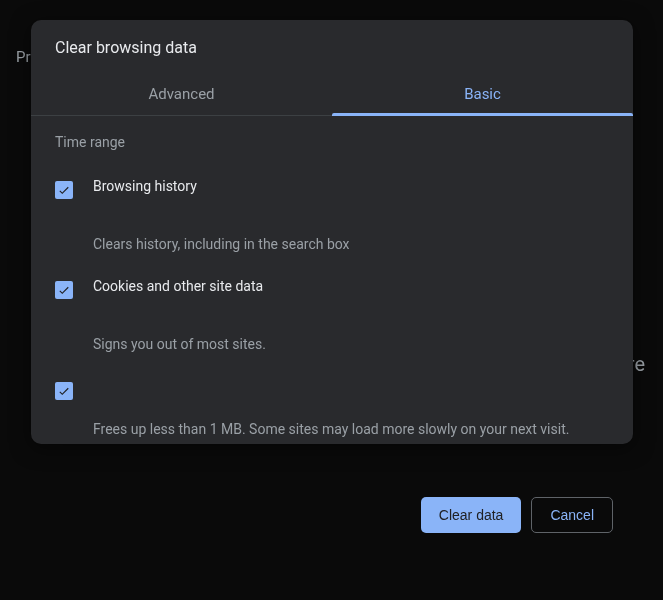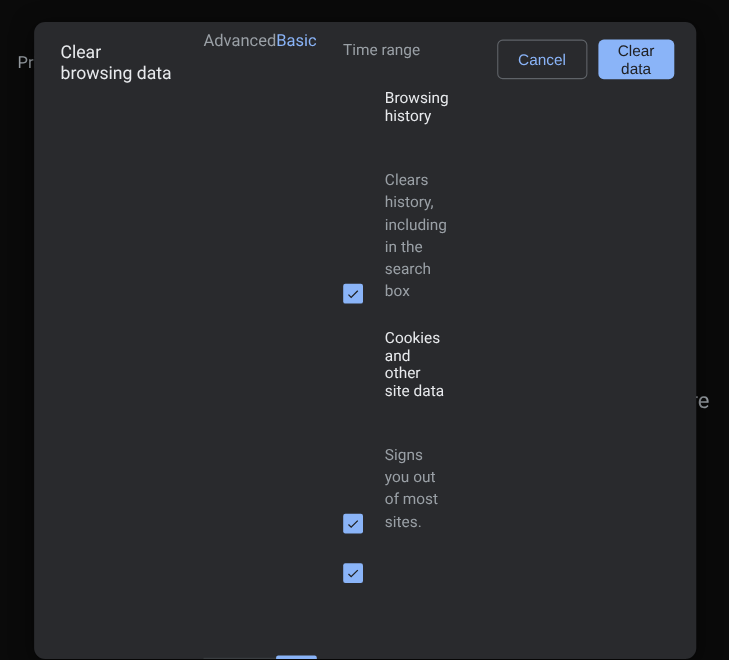--- a/index.html
+++ b/index.html
@@ -24,25 +24,25 @@
       right: 18px;
       top: 352px;
       color: #9aa0a6;
       font-size: 20px;
     }
     .dialog {
       position: absolute;
       left: 31px;
       top: 20px;
       width: 602px;
-      height: 579px;
+      height: 424px;
       background: #292a2d;
       border-radius: 10px;
       display: flex;
-      flex-direction: row;
+      flex-direction: column;
       box-shadow: 0 4px 20px rgba(0,0,0,0.5);
     }
     .dialog-title {
       font-size: 16px;
       font-weight: 400;
       color: #e8eaed;
       padding: 18px 24px 20px 24px;
     }
     .tabs {
       display: flex;
@@ -99,21 +99,21 @@
       font-size: 14px;
     }
     .select-caret {
       width: 0; height: 0;
       border-left: 5px solid transparent;
       border-right: 5px solid transparent;
       border-top: 5px solid #9aa0a6;
     }
     .option-row {
       display: flex;
-      align-items: flex-end;
+      align-items: flex-start;
       gap: 20px;
       margin-bottom: 24px;
     }
     .checkbox {
       width: 18px;
       height: 18px;
       background: #8ab4f8;
       border-radius: 2px;
       display: flex;
       align-items: center;
@@ -205,21 +205,22 @@
       </div>
     </div>
 
     <div class="option-row">
       <div class="checkbox">
         <svg width="14" height="14" viewBox="0 0 24 24">
             <path d="M9 16.2l-3.5-3.5 -1.4 1.4L9 19 20 8l-1.4-1.4z" fill="#202124"></path>
           </svg>
       </div>
       <div class="option-text">
+        <div class="option-desc">Frees up less than 1 MB. Some sites may load more slowly on your next visit.</div>
       </div>
     </div>
   </div>
 
   <div class="footer">
+    <button class="btn btn-primary">Clear data</button>
     <button class="btn btn-secondary">Cancel</button>
-    <button class="btn btn-primary">Clear data</button>
   </div>
 </div>
 
 </body></html>

